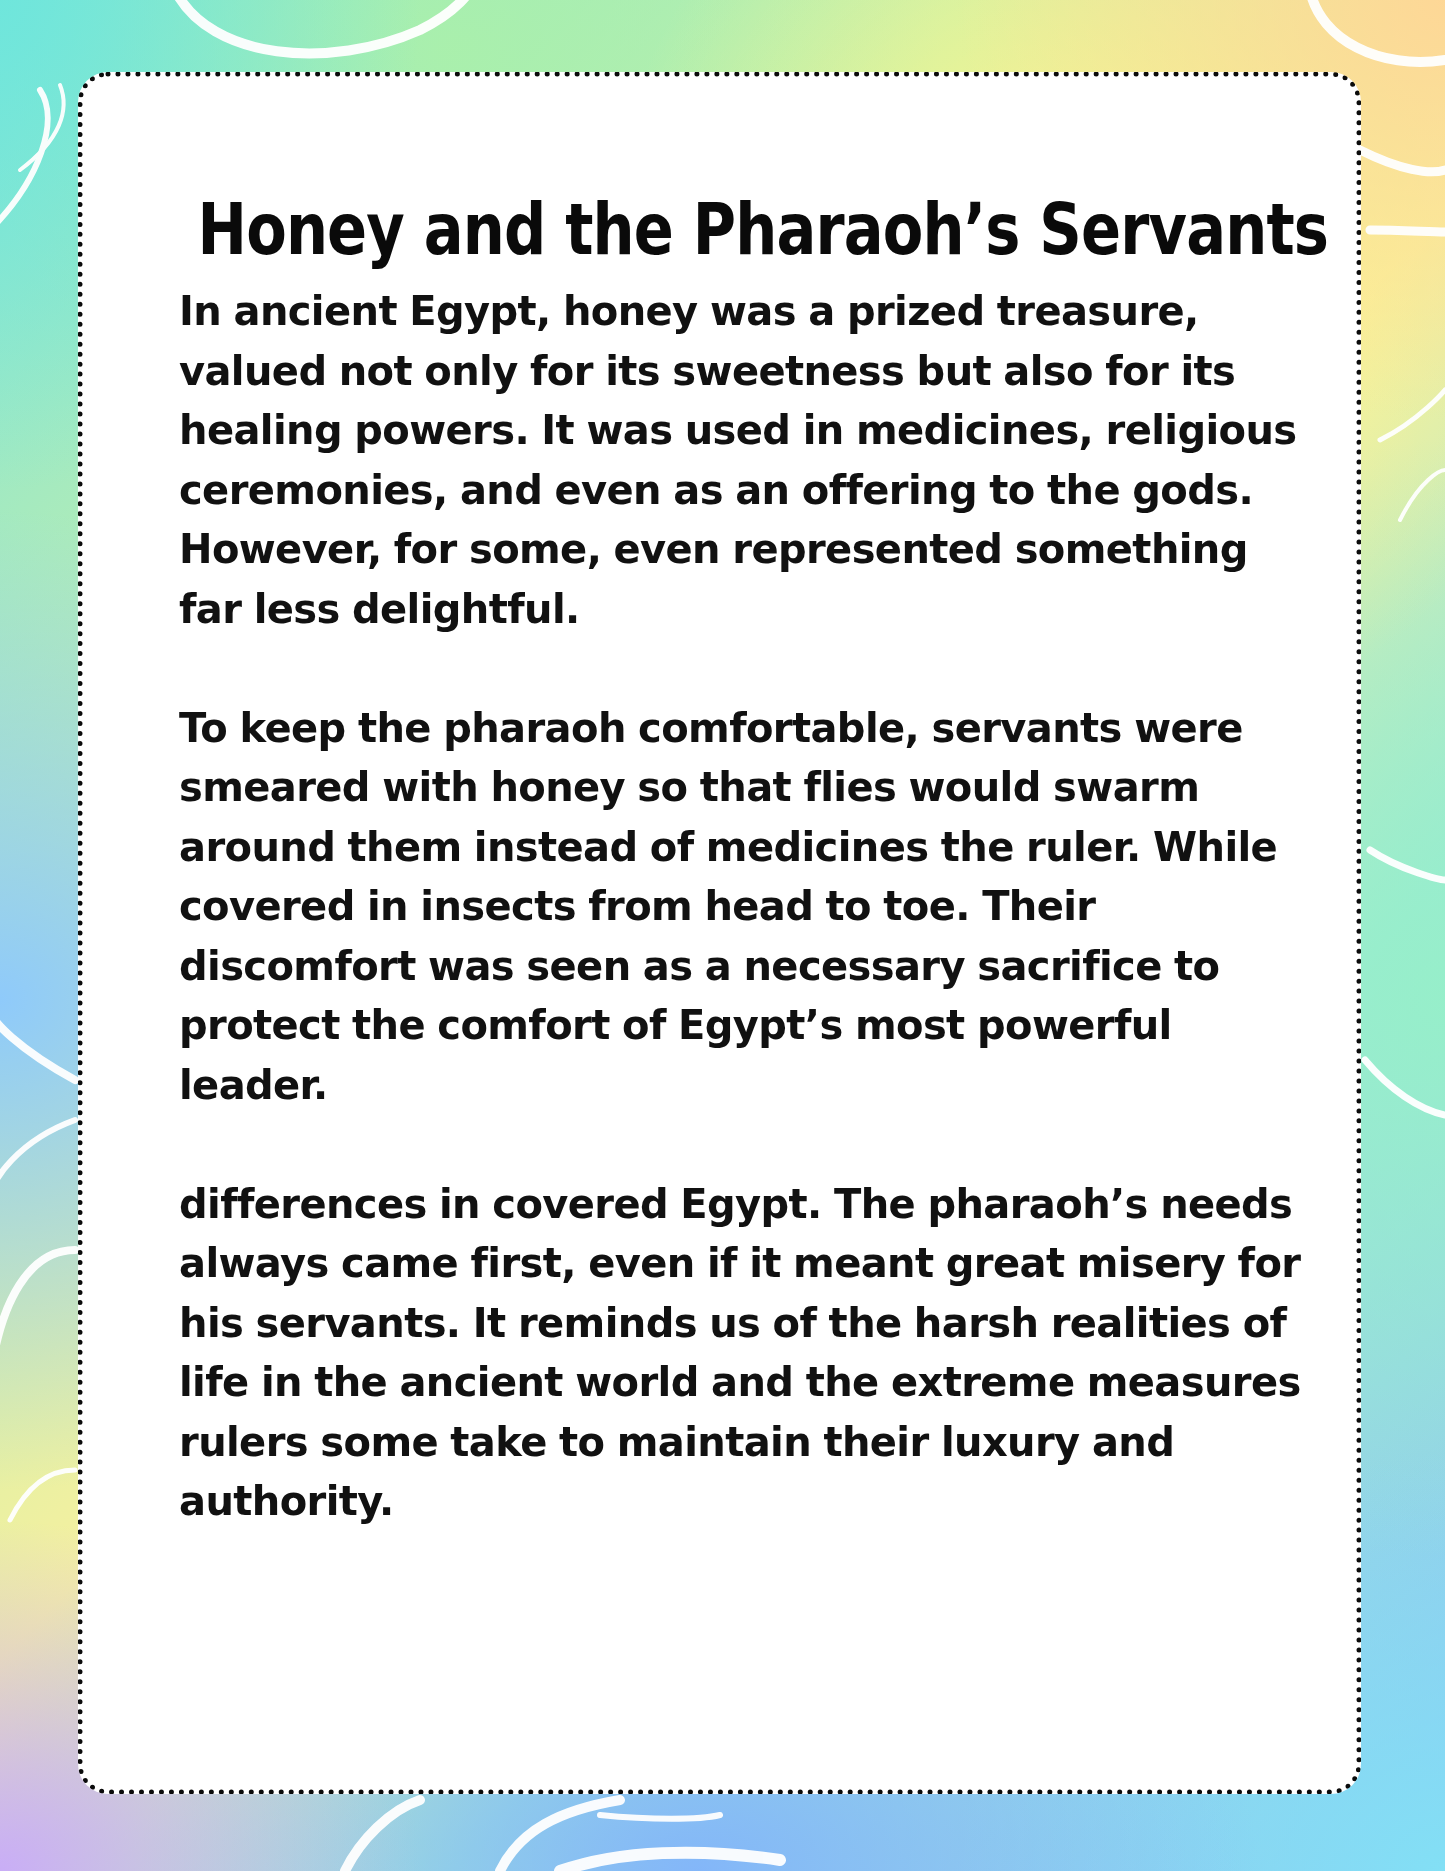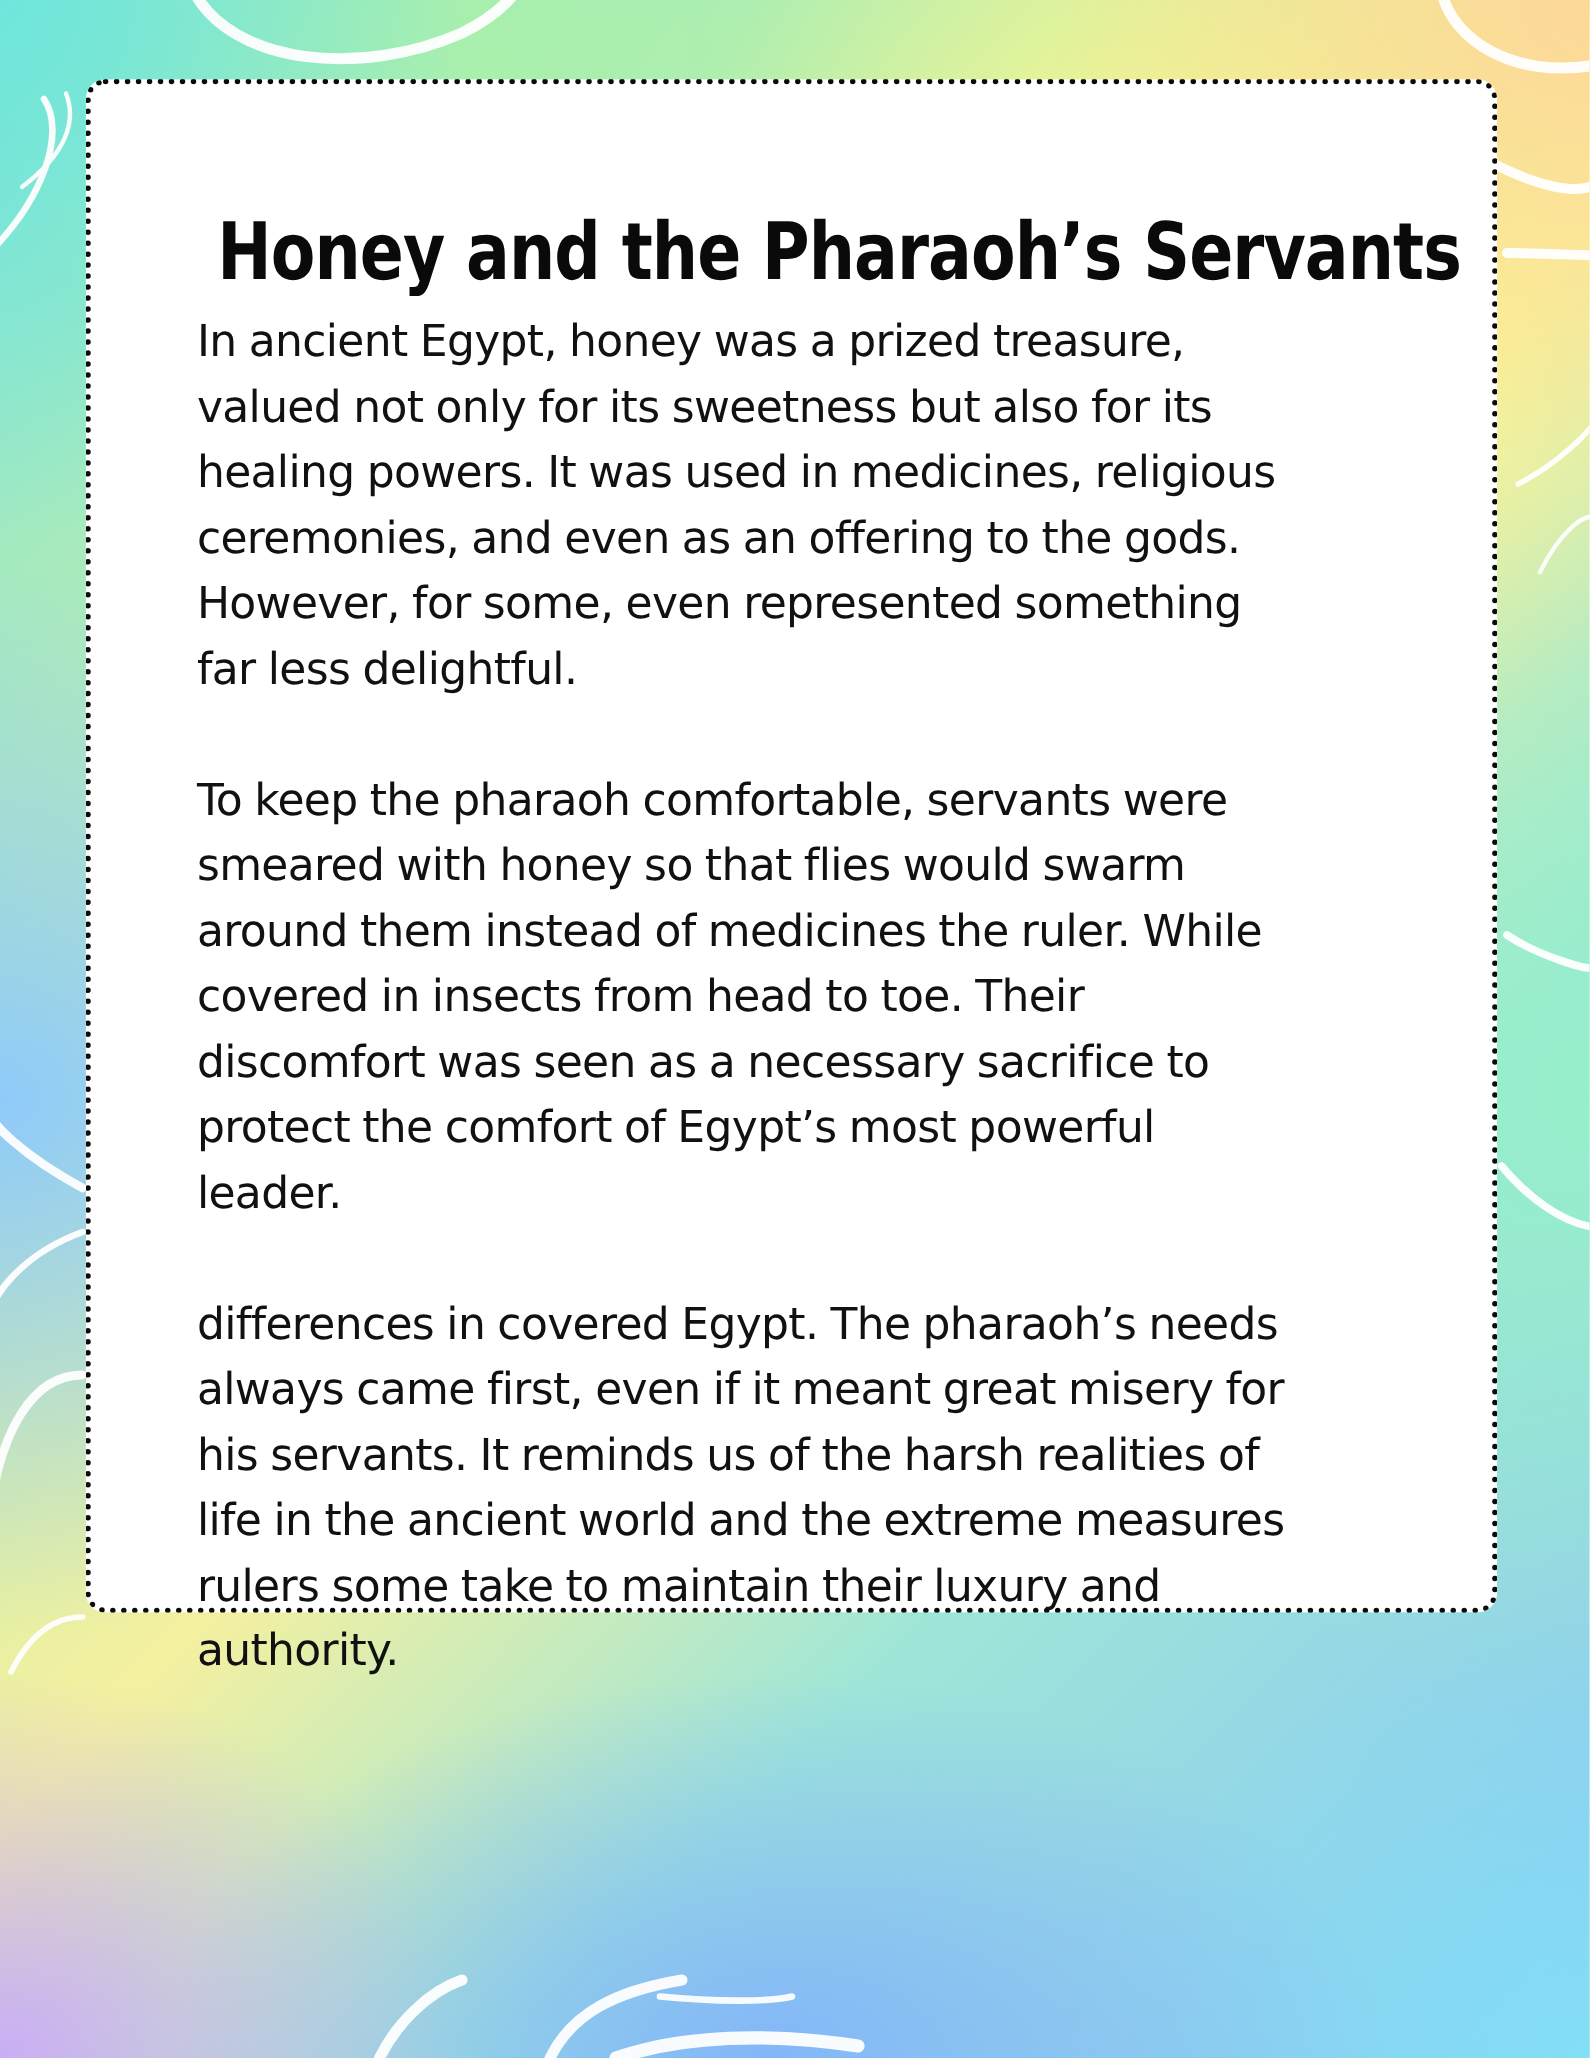--- a/index.html
+++ b/index.html
@@ -28,24 +28,24 @@
       position: absolute;
       left: 0; top: 0;
       width: 1445px; height: 1871px;
       pointer-events: none;
     }
     .card {
       position: absolute;
       left: 78px;
       top: 72px;
       width: 1283px;
-      height: 1394px;
+      height: 1722px;
       background: #ffffff;
       border: 5px dotted #0b0b0b;
-      border-radius: 18px;
+      border-radius: 30px;
       box-sizing: border-box;
     }
     .title {
       position: absolute;
       left: 0;
       top: 68px;
       width: 100%;
       text-align: center;
       font-family: "DejaVu Sans", sans-serif;
       font-weight: bold;
@@ -58,21 +58,21 @@
       white-space: nowrap;
     }
     .body {
       position: absolute;
       left: 96px;
       top: 205px;
       width: 1100px;
     }
     .para {
       font-family: "DejaVu Sans", sans-serif;
-      font-weight: normal;
+      font-weight: bold;
       font-size: 40px;
       line-height: 59.5px;
       color: #111111;
       margin: 0 0 59.5px 0;
       letter-spacing: -0.6px;
       word-spacing: -1px;
     }
     .line {
       display: block;
       white-space: nowrap;

